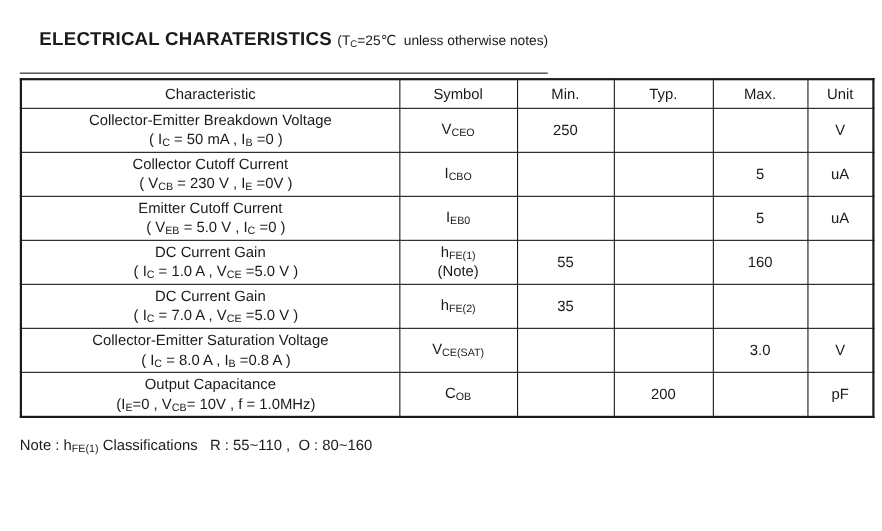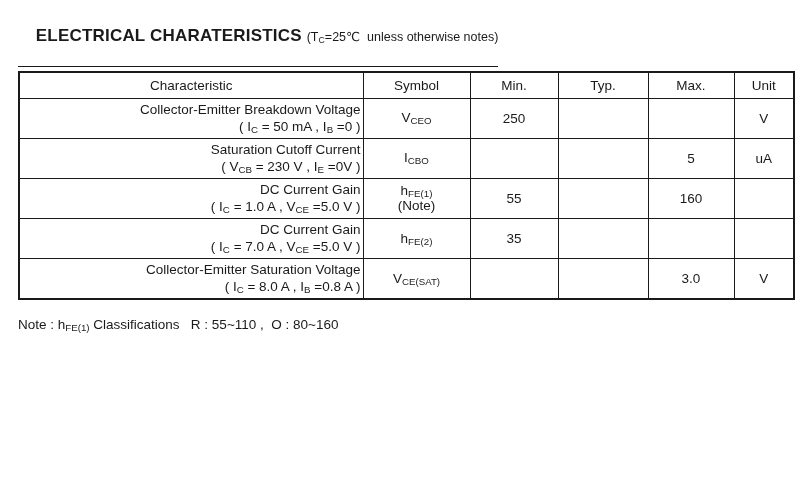--- a/index.html
+++ b/index.html
@@ -31,21 +31,21 @@
     table-layout: fixed;
     padding-left: 39px;
   }
   table.spec, table.spec td, table.spec th { border: 1px solid #1a1a1a; }
   table.spec { border-width: 2px; }
   th {
     font-size: 13.5px; font-weight: normal;
     text-align: center; height: 26px;
   }
   td { font-size: 13.5px; height: 40px; vertical-align: middle; }
-  td.char-cell { text-align: right; padding: 2px 2px 2px 2px; }
+  td.char-cell { text-align: center; padding: 2px 2px 2px 2px; }
   .char-name { line-height: 1.3; white-space: pre; }
   .char-cond { line-height: 1.3; padding-left: 10px; white-space: pre; }
   td.center { text-align: center; margin-top: 28px; }
   sub { font-size: 72%; vertical-align: -0.18em; line-height: 1; letter-spacing: 0; }
   .sym-note:empty { display: none; }
   .sym-line, .sym-note { line-height: 1.15; }
 
   
   .note-line {
     margin-top: 17px;
@@ -92,33 +92,47 @@
 
     </td>
     <td class="center">250</td>
     <td class="center"></td>
     <td class="center"></td>
     <td class="center">V</td>
   </tr>
 
   <tr>
     <td class="char-cell">
-      <div class="char-name">Saturation Cutoff Current</div>
+      <div class="char-name">Collector Cutoff Current</div>
       <div class="char-cond">( V<sub>CB</sub> = 230 V , I<sub>E</sub> =0V )</div>
     </td>
     <td class="center">
       <div class="sym-line">I<sub>CBO</sub></div>
 
     </td>
     <td class="center"></td>
     <td class="center"></td>
     <td class="center">5</td>
     <td class="center">uA</td>
   </tr>
 
+  <tr>
+    <td class="char-cell">
+      <div class="char-name">Emitter Cutoff Current</div>
+      <div class="char-cond">( V<sub>EB</sub> = 5.0 V , I<sub>C</sub> =0 )</div>
+    </td>
+    <td class="center">
+      <div class="sym-line">I<sub>EB0</sub></div>
+
+    </td>
+    <td class="center"></td>
+    <td class="center"></td>
+    <td class="center">5</td>
+    <td class="center">uA</td>
+  </tr>
 
   <tr>
     <td class="char-cell">
       <div class="char-name">DC Current Gain</div>
       <div class="char-cond">( I<sub>C</sub> = 1.0 A , V<sub>CE</sub> =5.0 V )</div>
     </td>
     <td class="center">
       <div class="sym-line">h<sub>FE(1)</sub></div>
       <div class="sym-note">(Note)</div>
     </td>
@@ -152,20 +166,34 @@
       <div class="sym-line">V<sub>CE(SAT)</sub></div>
 
     </td>
     <td class="center"></td>
     <td class="center"></td>
     <td class="center">3.0</td>
     <td class="center">V</td>
   </tr>
 
 
+  <tr>
+    <td class="char-cell">
+      <div class="char-name">Output Capacitance</div>
+      <div class="char-cond">(I<sub>E</sub>=0 , V<sub>CB</sub>= 10V , f = 1.0MHz)</div>
+    </td>
+    <td class="center">
+      <div class="sym-line">C<sub>OB</sub></div>
+
+    </td>
+    <td class="center"></td>
+    <td class="center">200</td>
+    <td class="center"></td>
+    <td class="center">pF</td>
+  </tr>
 
 </tbody>
   </table>
 
   <div class="note-line">Note : h<sub>FE(1)</sub> Classifications   R : 55~110 ,  O : 80~160</div>
   
 
 </div>
 
 </body></html>

